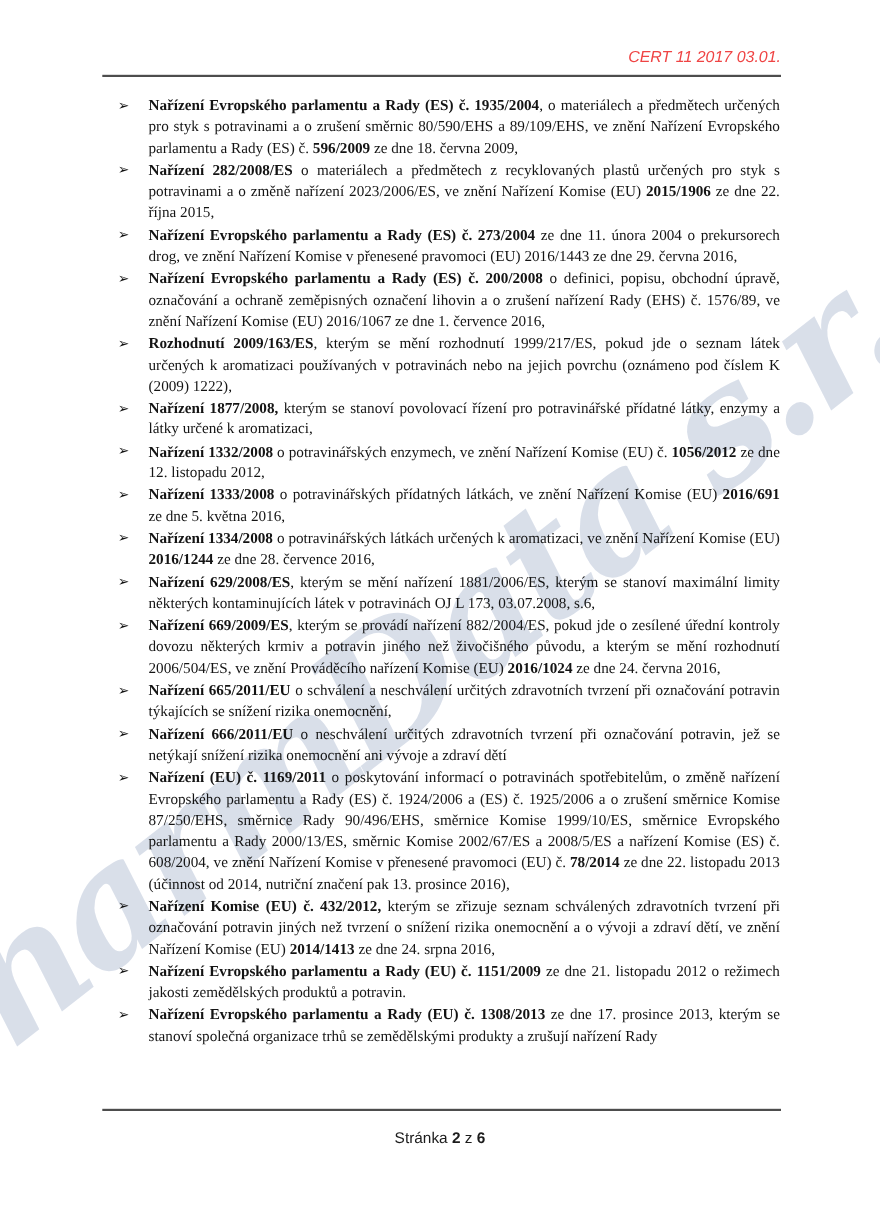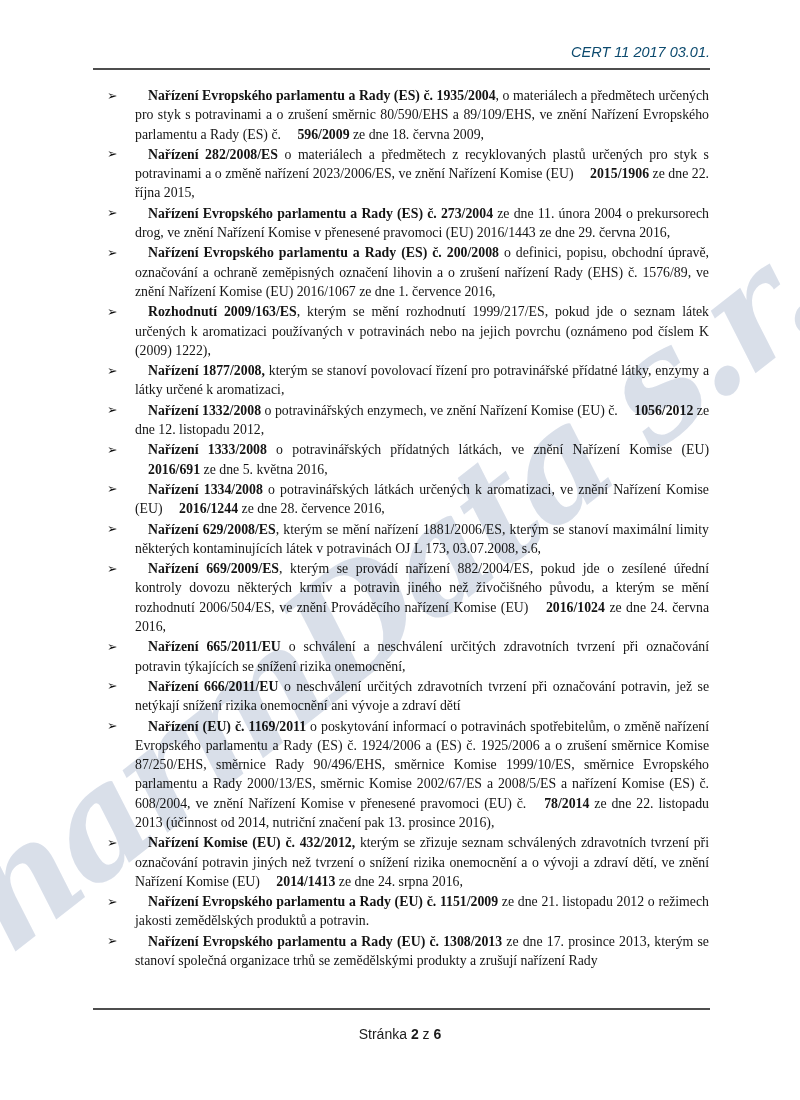--- a/index.html
+++ b/index.html
@@ -30,21 +30,21 @@
     z-index: 1;
     pointer-events: none;
   }
   
   .header-ref {
     position: absolute;
     top: 44px; right: 90px;
     font-family: "Liberation Sans", sans-serif;
     font-style: italic;
     font-size: 14.5px;
-    color: #0c4a6e;
+    color: #ef4444;
     z-index: 2;
   }
   .header-rule {
     position: absolute;
     top: 68px; left: 93px; right: 90px;
     border-top: 2px solid #4d4d4d;
     z-index: 2;
   }
   
   .reg-list {
@@ -62,21 +62,21 @@
     font-size: 13.8px;
     line-height: 19.3px;
     margin: 0 0 1px 0;
   }
   .reg-list .arrow {
     position: absolute;
     left: 14px; top: 0.5px;
     font-size: 12.5px;
     color: #111111;
   }
-  .reg-list .b { font-weight: bold; margin-left: 13px; }
+  .reg-list .b { font-weight: bold; }
   
   .footer-rule {
     position: absolute;
     top: 1008px; left: 93px; right: 90px;
     border-top: 2px solid #4d4d4d;
     z-index: 2;
   }
   .footer-text {
     position: absolute;
     top: 1026px; left: 0; width: 800px;

